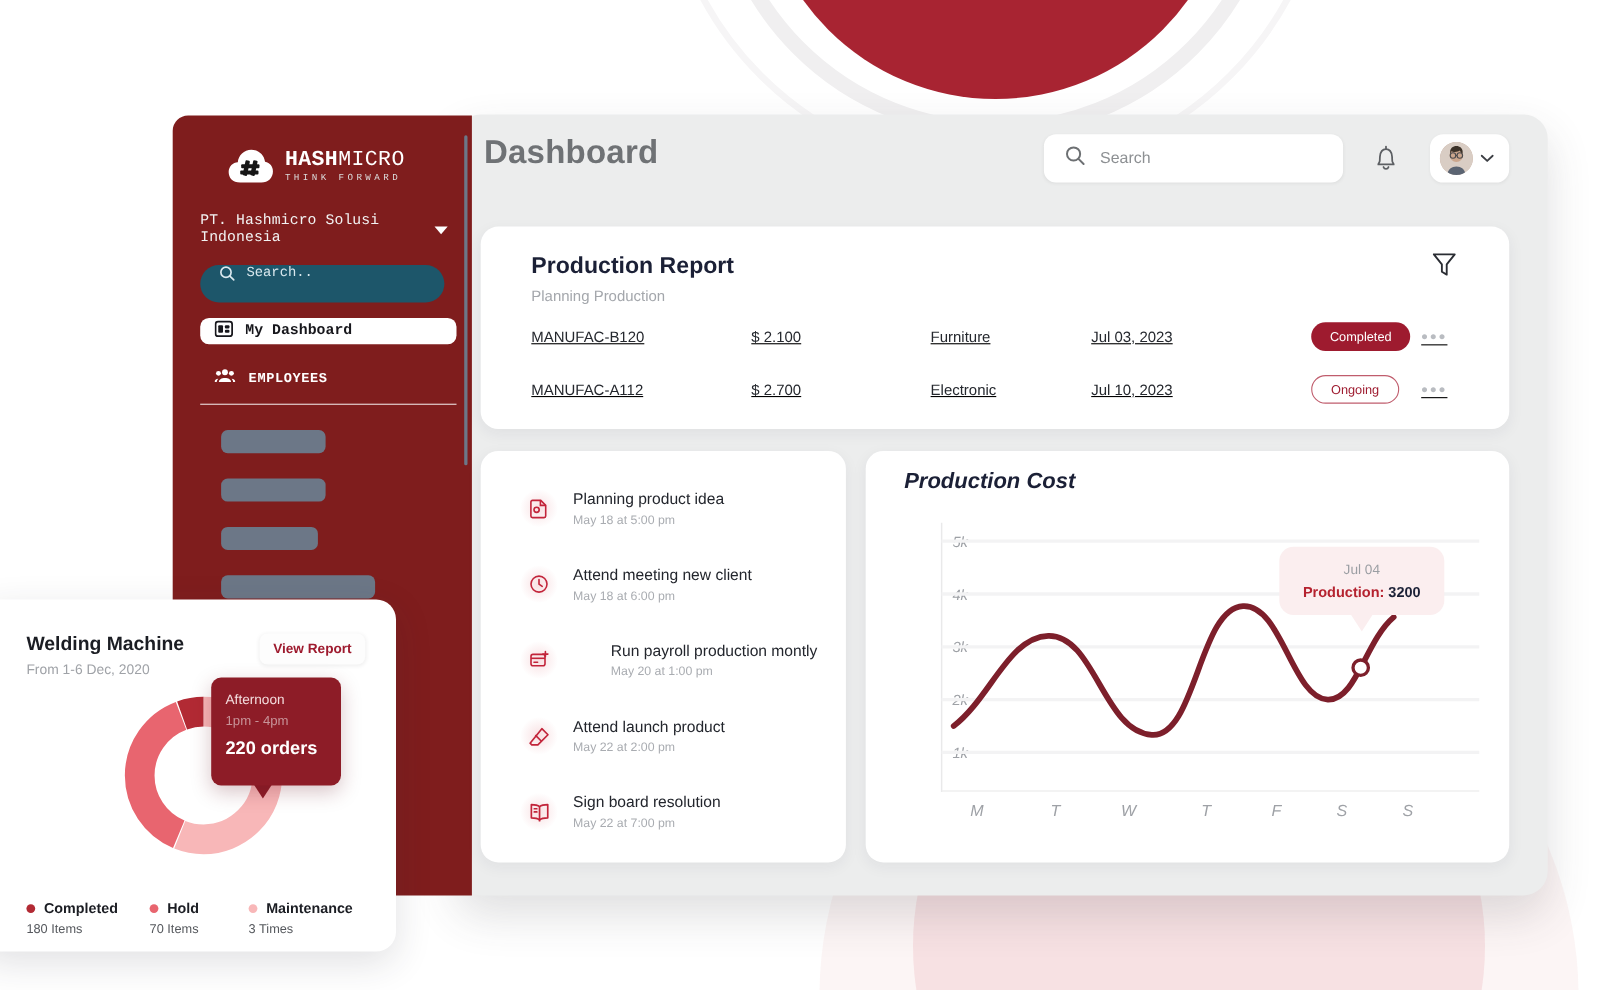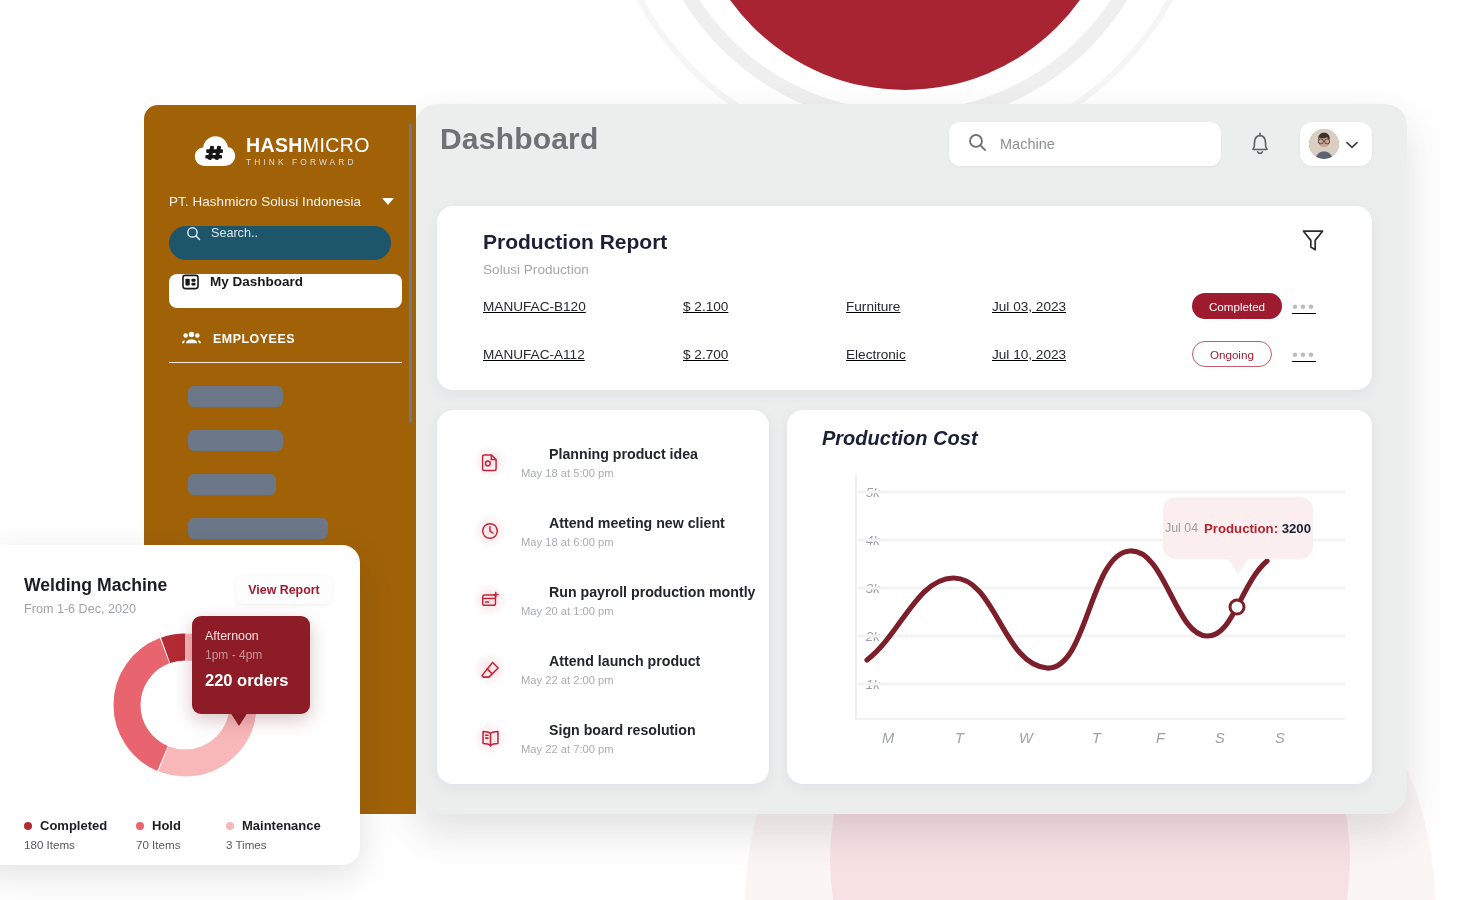--- a/index.html
+++ b/index.html
@@ -49,25 +49,26 @@
     left: 415px; top: 104px;
     width: 992px; height: 710px;
     background: #eceded;
     border-radius: 22px;
     box-shadow: 0 18px 40px rgba(60,60,70,.16);
   }
 
   
   #sidebar {
     position: absolute;
-    left: 144px; top: 105px;
+    left: 157px; top: 105px;
     width: 272px; height: 709px;
-    background: #a16207;
+    background: #7f1d1d;
     border-radius: 14px 0 0 14px;
     overflow: hidden;
+    font-family: Liberation Mono, monospace;
   }
   #sidebar-logo {
     display:flex; align-items:center; gap:10px;
     margin: 29px 0 0 50px;
   }
   .logo-mark { width: 42px; height: 34px; flex:0 0 auto; }
   .logo-words { display:flex; flex-direction:column; line-height:1; }
   .logo-top { font-size: 19.5px; letter-spacing: .4px; color:#fff; font-weight:700;}
   .logo-top .lite { font-weight: 400; }
   .logo-sub { font-size: 8.4px; letter-spacing: 3.1px; color:#dcdcdc; margin-top:3px; font-weight:500;}
@@ -83,22 +84,22 @@
     margin: 17px 25px 0 25px;
     height: 34px; border-radius: 18px;
     background: #1d566a;
     display:flex; gap:10px;
     padding-left: 17px;
   }
   #sidebar-search .s-text { color:#d9e8ee; font-size:12.6px; }
 
   .nav-item {
     margin: 14px 14px 0 25px;
-    height: 34px; border-radius: 8px;
-    display:flex; gap:11px;
+    height: 24px; border-radius: 8px;
+    display:flex; align-items:center; gap:11px;
     padding-left: 13px;
   }
   .nav-item.active { background:#ffffff; }
   .nav-item.active .nav-label { color:#17171c; font-weight:700; font-size:13.5px; }
   .nav-section {
     margin: 16px 14px 0 25px;
     height: 30px;
     display:flex; align-items:center; gap:12px;
     padding-left: 13px;
   }
@@ -154,32 +155,32 @@
   .report-row .c4 { width:200px; font-size:13.6px; color:#25282e; }
   .report-row .c5 { width:100px; }
   .badge { display:inline-flex; align-items:center; justify-content:center; height:26px; padding:0 17px; border-radius:13px; font-size:11.6px; }
   .badge.solid { background:#9e1b2f; color:#fff; }
   .badge.outline { background:#fff; color:#9e1b2f; border:1px solid #c05d6d; }
   .dots { letter-spacing:2px; color:#b9bcc1; font-size:17px; line-height:1; }
 
   #card-tasks { left:437px; top:410px; width:332px; height:374px; }
   .task-row { position:absolute; left:36px; width:270px; height:48px; display:flex; align-items:center; gap:14px; }
   .task-ico { width:34px; height:34px; border-radius:50%; background: radial-gradient(circle, rgba(224,114,124,.22) 0%, rgba(224,114,124,0) 72%); display:flex; align-items:center; justify-content:center; flex:0 0 auto; }
-  .task-title { font-size:14.2px; font-weight:700; color:#23262d; white-space:nowrap;margin-left:28px; }
+  .task-title { font-size:14.2px; font-weight:400; color:#23262d; white-space:nowrap; }
   .task-time { font-size:11.2px; color:#a9acb1; margin-top:4px; }
 
   #card-chart { left:787px; top:410px; width:585px; height:374px;font-style:italic; }
   #chart-title { position:absolute; left:35px; top:17px; font-size:20px; font-weight:700; color:#1b2036; }
   #plot { position:absolute; left:68px; top:65px; width:490px; height:245px; }
   .ytick { position:absolute; right:492px; font-size:13.4px; color:#9ea1a6; white-space:nowrap; }
   .xtick { position:absolute; top:320px; font-size:14.6px; color:#9ea1a6; }
   #tooltip {
     position:absolute; left:1163px; top:497px; width:150px; height:62px;
     background:#fbeeef; border-radius:13px;
-    display:flex; flex-direction:row; align-items:center; justify-content:center; gap:6px;
+    display:flex; flex-direction:column; align-items:center; justify-content:center; gap:6px;
   }
   #tooltip .tt-date { font-size:12.4px; color:#9b9ea3; }
   #tooltip .tt-val { font-size:13.2px; font-weight:700; color:#1b2036; }
   #tooltip .tt-val .lbl { color:#b5222f; }
   #tooltip-tail {
     position:absolute; left:1227px; top:557px; width:0;height:0;
     border-left:11px solid transparent;border-right:11px solid transparent;border-top:17px solid #fbeeef;
   }
 
   
@@ -301,21 +302,21 @@
   <div id="header">
     <div id="page-title">Dashboard</div>
 
     <div id="header-search">
       <span>
         <svg width="19" height="19" viewBox="0 0 20 20" fill="none">
           <circle cx="8.4" cy="8.4" r="6.3" stroke="#6d7073" stroke-width="1.9"></circle>
           <line x1="13.1" y1="13.1" x2="18" y2="18" stroke="#6d7073" stroke-width="1.9" stroke-linecap="round"></line>
         </svg>
       </span>
-      <span class="hs-text">Machine</span>
+      <span class="hs-text">Search</span>
     </div>
 
     <div id="bell-btn">
       <svg width="26" height="28" viewBox="0 0 26 28" fill="none">
         <path d="M6 19.5c0-1 .9-1.5 1.2-2.6.3-1.2.1-2.8.3-4.6C7.9 8 10.2 5.6 13 5.6s5.1 2.4 5.5 6.7c.2 1.8 0 3.4.3 4.6.3 1.1 1.2 1.6 1.2 2.6z" stroke="#5c5f63" stroke-width="1.6" stroke-linejoin="round"></path>
         <path d="M10.7 21.8a2.4 2.4 0 0 0 4.6 0" stroke="#5c5f63" stroke-width="1.6" stroke-linecap="round"></path>
         <path d="M13 5.6V3.4" stroke="#5c5f63" stroke-width="1.6" stroke-linecap="round"></path>
       </svg>
     </div>
 
@@ -336,21 +337,21 @@
       <span>
         <svg width="12" height="8" viewBox="0 0 12 8" fill="none">
           <path d="M1 1.6 6 6.3 11 1.6" stroke="#3c3f44" stroke-width="1.7" stroke-linecap="round" stroke-linejoin="round"></path>
         </svg>
       </span>
     </div>
   </div>
 
   <div class="card" id="card-report">
     <div id="report-title">Production Report</div>
-    <div id="report-sub">Solusi Production</div>
+    <div id="report-sub">Planning Production</div>
     <div id="filter-icon-wrap">
       <svg width="26" height="26" viewBox="0 0 26 26" fill="none">
         <path d="M3.5 3.2h19l-7.3 9.2v9.3l-4.4-2.6v-6.7z" stroke="#2a2d33" stroke-width="1.7" stroke-linejoin="round"></path>
       </svg>
     </div>
 
     <div class="report-row" style="top:83px;">
       <span class="c1">MANUFAC-B120</span>
       <span class="c2">$ 2.100</span>
       <span class="c3">Furniture</span>

